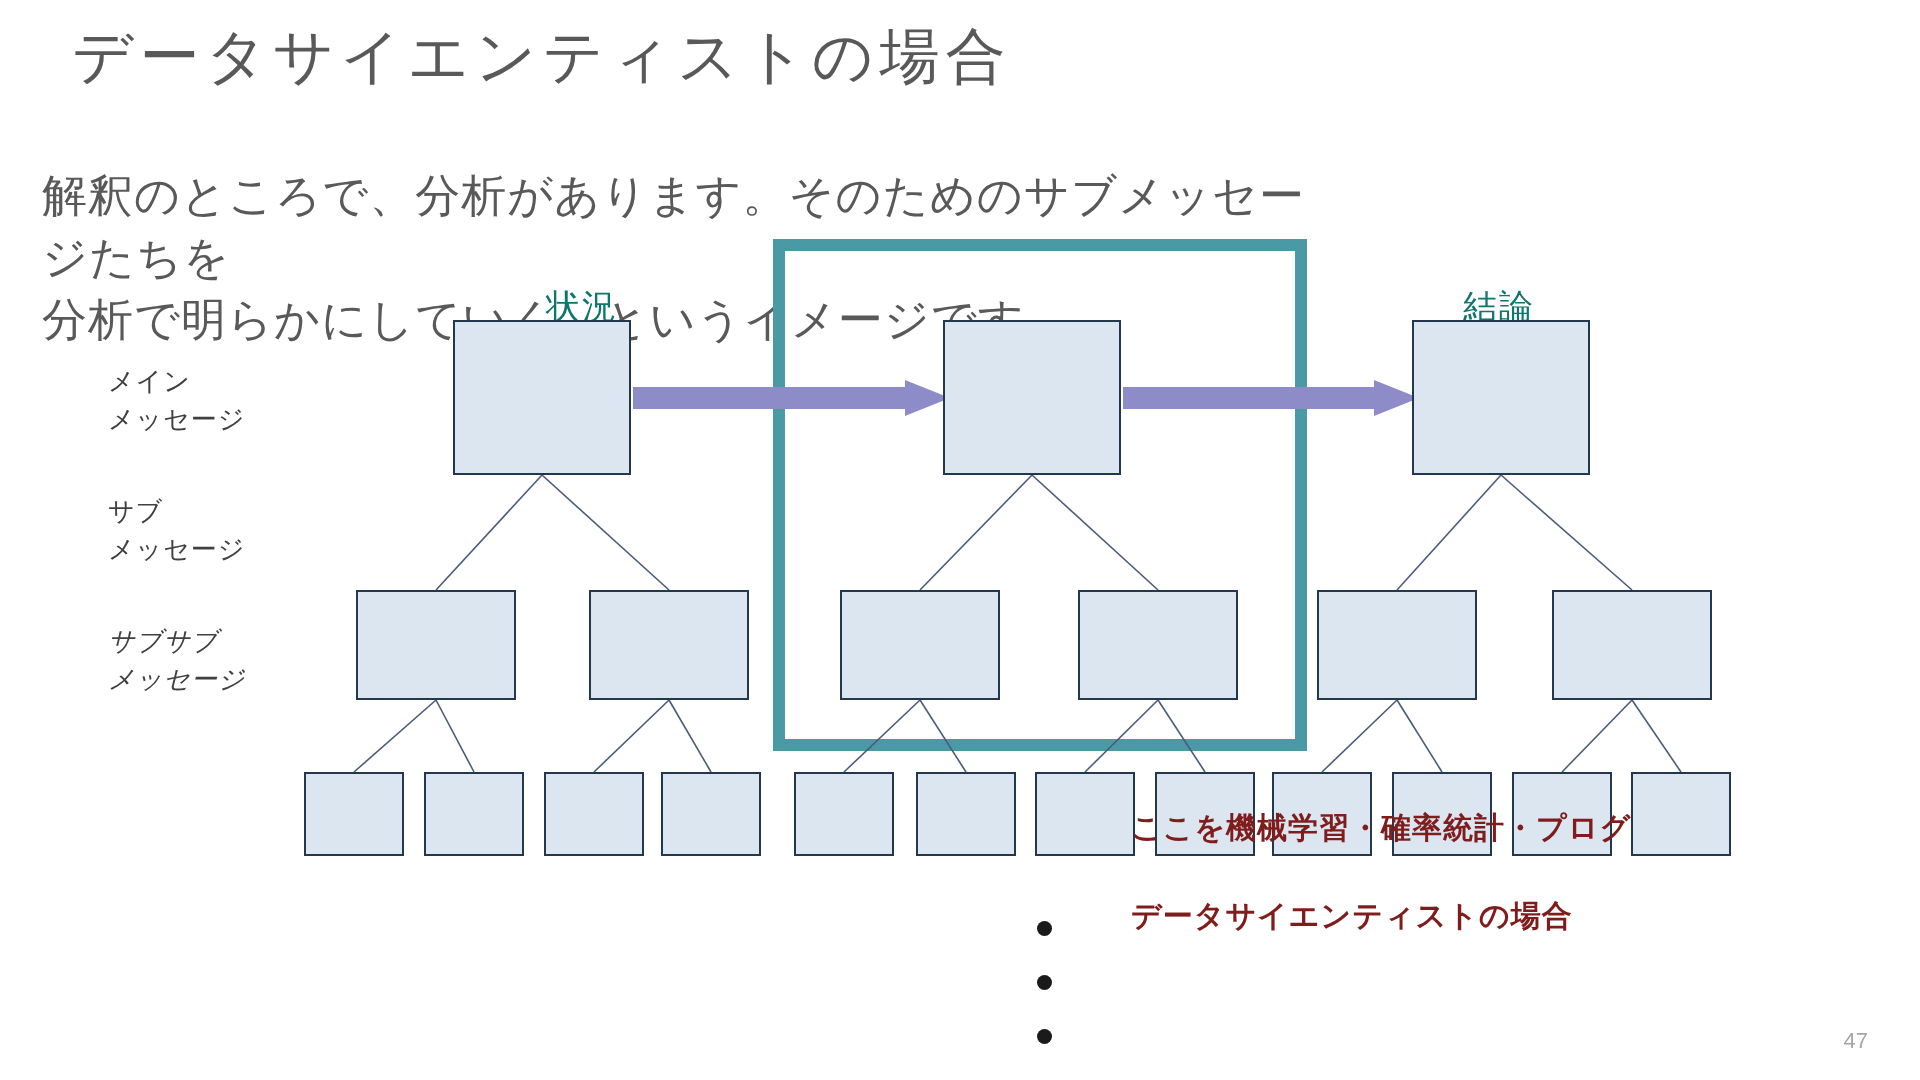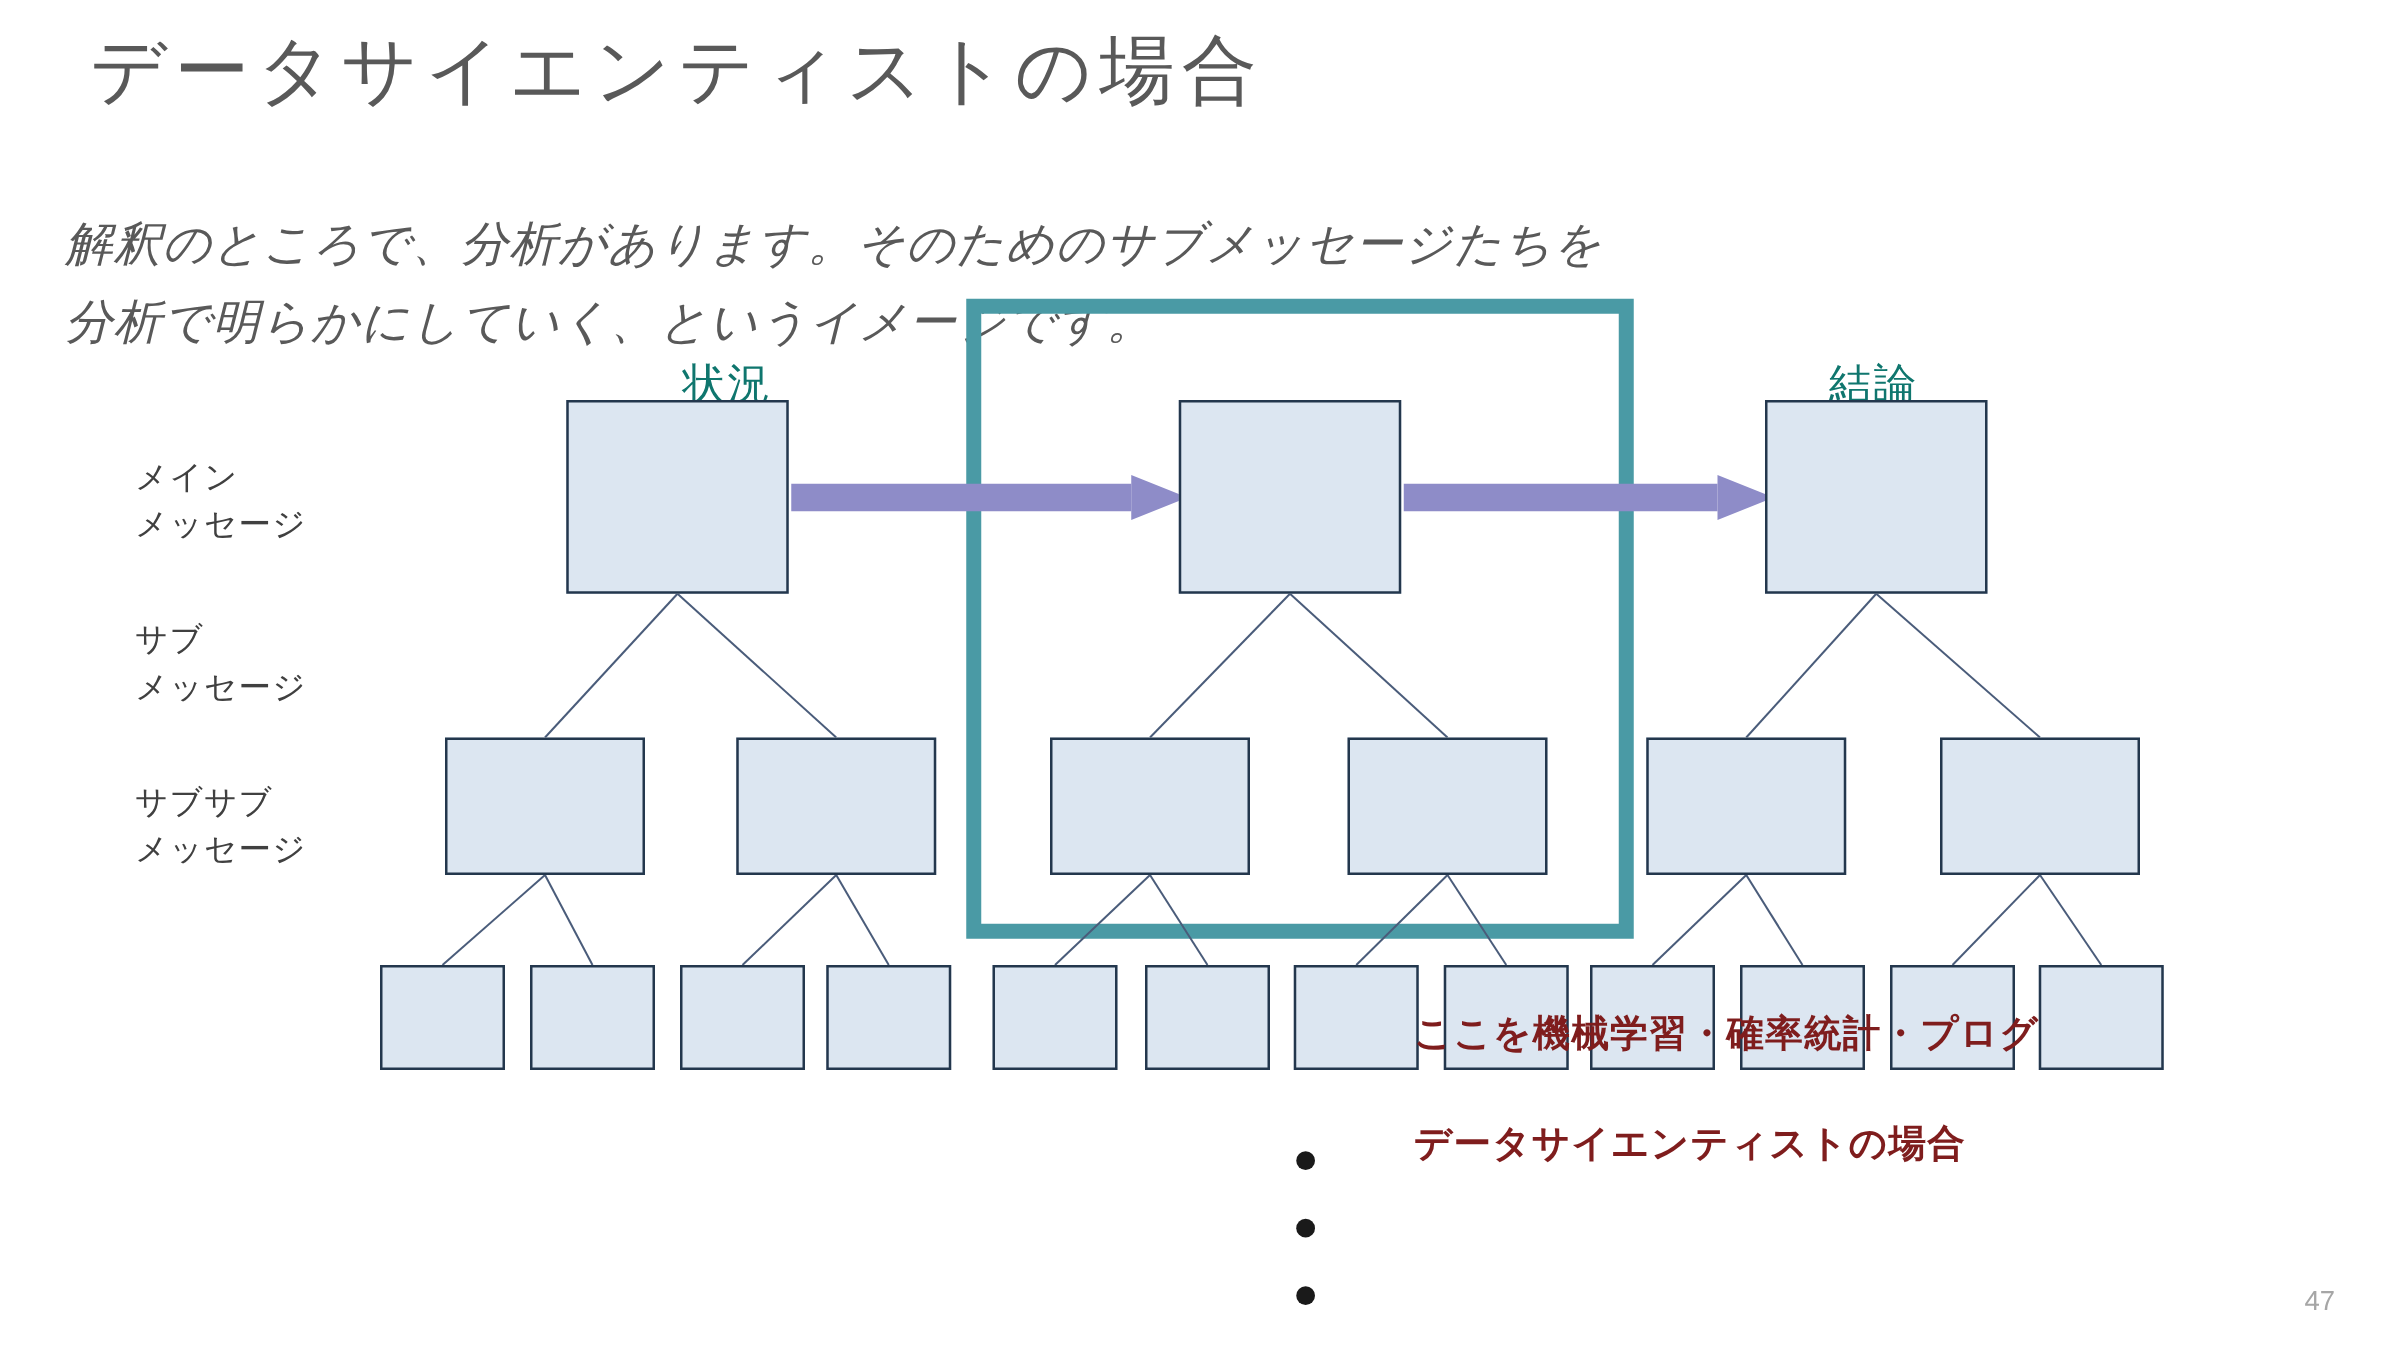--- a/index.html
+++ b/index.html
@@ -24,29 +24,28 @@
     font-size: 60px;
     font-weight: 400;
     letter-spacing: 6px;
     color: #595959;
     white-space: nowrap;
     line-height: 1.15;
     text-align: right;
   }
   #slide-body {
     position: absolute;
-    left: 52px;
+    left: 42px;
     top: 165px;
     width: 1310px;
-    font-size: 38px;
+    font-size: 45px;
     font-weight: 400;
     line-height: 62px;
     letter-spacing: 1px;
     color: #595959;
-    font-style: italic;
   }
 
   
   #diagram {
     position: absolute;
     left: 0;
     top: 280px;
     width: 1920px;
     height: 640px;
   }
@@ -142,21 +141,21 @@
   <div class="col-header" style="left:1499px; top:4px;">結論</div>
 
   <div class="row-label" style="top:82px;">
     <div>メイン</div>
     <div>メッセージ</div>
   </div>
   <div class="row-label" style="top:212px;">
     <div>サブ</div>
     <div>メッセージ</div>
   </div>
-  <div class="row-label" style="top:342px;">
+  <div class="row-label" style="top:342px;font-style:italic;">
     <div>サブサブ</div>
     <div>メッセージ</div>
   </div>
 
   <svg class="overlay" viewBox="0 0 1920 640" preserveAspectRatio="none">
     <g stroke="#4a5c7a" stroke-width="1.6" fill="none">
 
       <path d="M542,195 L436,310"></path>
       <path d="M542,195 L669,310"></path>
       <path d="M436,420 L354,492"></path>

